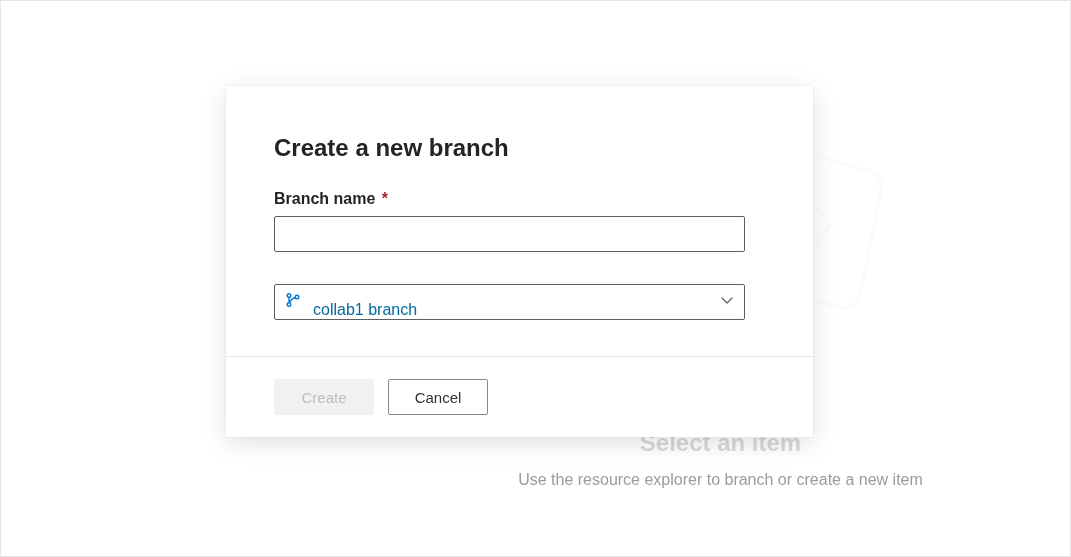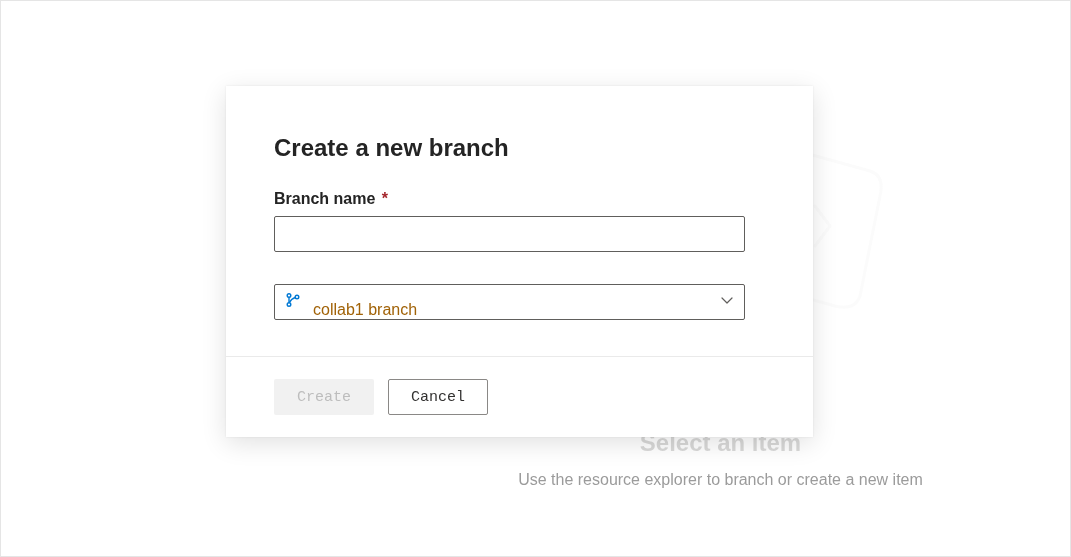--- a/index.html
+++ b/index.html
@@ -111,39 +111,39 @@
       display: flex;
       align-items: center;
       gap: 12px;
     }
     .branch-icon-svg {
       width: 16px;
       height: 16px;
     }
     .dropdown-text {
       font-size: 16px;
-      color: #a16207;
+      color: #0369a1;
       margin-top: 16px;
     }
     .chevron-svg {
       width: 14px;
       height: 14px;
     }
     .dialog-footer {
       border-top: 1px solid #eaeaea;
       padding: 22px 48px;
       display: flex;
       gap: 14px;
     }
     .btn {
       min-width: 100px;
       height: 36px;
       border-radius: 2px;
       font-size: 15px;
-      font-family: Liberation Mono, monospace;
+      font-family: Liberation Sans, sans-serif;
       cursor: pointer;
       padding: 0 20px;
     }
     .btn-primary {
       background: #f1f1f1;
       border: none;
       color: #bdbdbd;
       cursor: not-allowed;
     }
     .btn-secondary {

